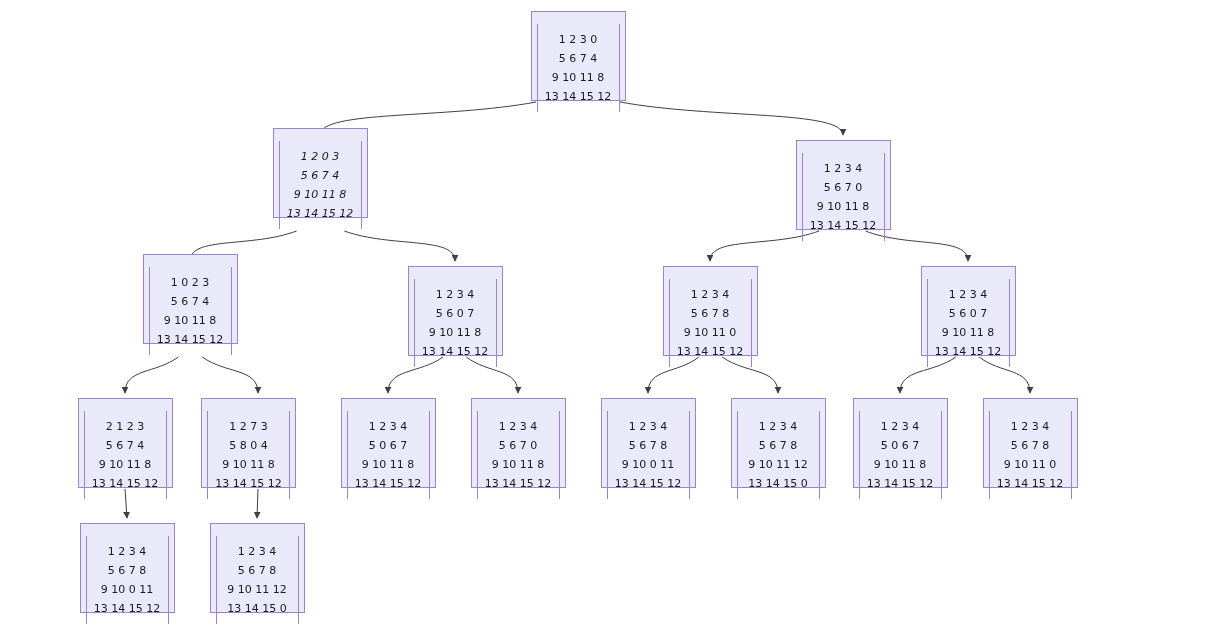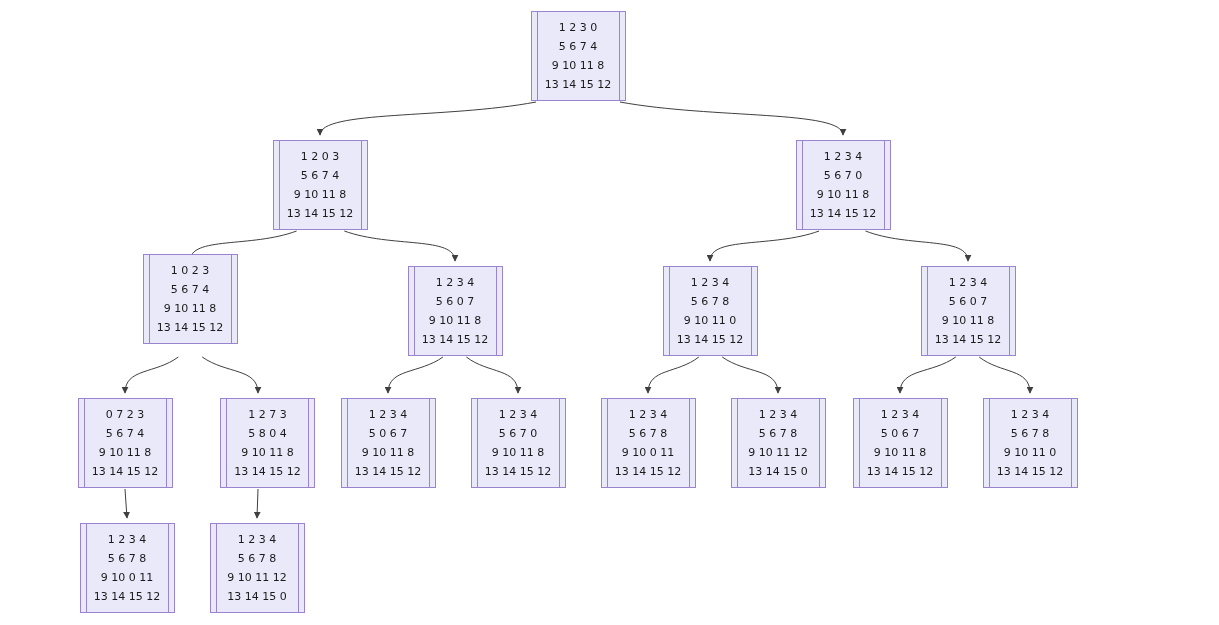--- a/index.html
+++ b/index.html
@@ -19,21 +19,21 @@
   #edges{position:absolute;left:0;top:0;width:1219px;height:625px;}
   #edges path.edge{fill:none;stroke:var(--edge-color);stroke-width:1;}
   .node{
     position:absolute;
     width:95px;height:90px;
     background:var(--node-fill);
     border:1px solid var(--node-border);
     box-sizing:border-box;
   }
   .node-inner{
-    margin:0 5px;
+    margin:12px 5px;
     height:100%;
     border-left:1px solid var(--node-border);
     border-right:1px solid var(--node-border);
     display:flex;
     flex-direction:column;
     justify-content:center;
     align-items:center;
   }
   .row{
     font-size:11px;
@@ -71,21 +71,21 @@
       <path d="M 258,489 L 257,518" class="edge" marker-end="url(#arrow)"></path>
     </svg>
 <div class="node" style="left: 530.5px; top: 11px;">
       <div class="node-inner">
         <div class="row">1 2 3 0</div>
         <div class="row">5 6 7 4</div>
         <div class="row">9 10 11 8</div>
         <div class="row">13 14 15 12</div>
       </div>
     </div>
-    <div class="node" style="left: 272.5px; top: 140px;">
+    <div class="node" style="left: 272.5px; top: 128px; font-style: italic;">
       <div class="node-inner">
         <div class="row">1 2 0 3</div>
         <div class="row">5 6 7 4</div>
         <div class="row">9 10 11 8</div>
         <div class="row">13 14 15 12</div>
       </div>
     </div>
     <div class="node" style="left: 795.5px; top: 140px;">
       <div class="node-inner">
         <div class="row">1 2 3 4</div>
@@ -121,27 +121,27 @@
     <div class="node" style="left: 920.5px; top: 266px;">
       <div class="node-inner">
         <div class="row">1 2 3 4</div>
         <div class="row">5 6 0 7</div>
         <div class="row">9 10 11 8</div>
         <div class="row">13 14 15 12</div>
       </div>
     </div>
     <div class="node" style="left: 77.5px; top: 398px;">
       <div class="node-inner">
-        <div class="row">0 7 2 3</div>
-        <div class="row">5 6 7 4</div>
-        <div class="row">9 10 11 8</div>
-        <div class="row">13 14 15 12</div>
-      </div>
-    </div>
-    <div class="node" style="left: 220px; top: 398px;">
+        <div class="row">2 1 2 3</div>
+        <div class="row">5 6 7 4</div>
+        <div class="row">9 10 11 8</div>
+        <div class="row">13 14 15 12</div>
+      </div>
+    </div>
+    <div class="node" style="left: 201px; top: 398px;">
       <div class="node-inner">
         <div class="row">1 2 7 3</div>
         <div class="row">5 8 0 4</div>
         <div class="row">9 10 11 8</div>
         <div class="row">13 14 15 12</div>
       </div>
     </div>
     <div class="node" style="left: 340.5px; top: 398px;">
       <div class="node-inner">
         <div class="row">1 2 3 4</div>

